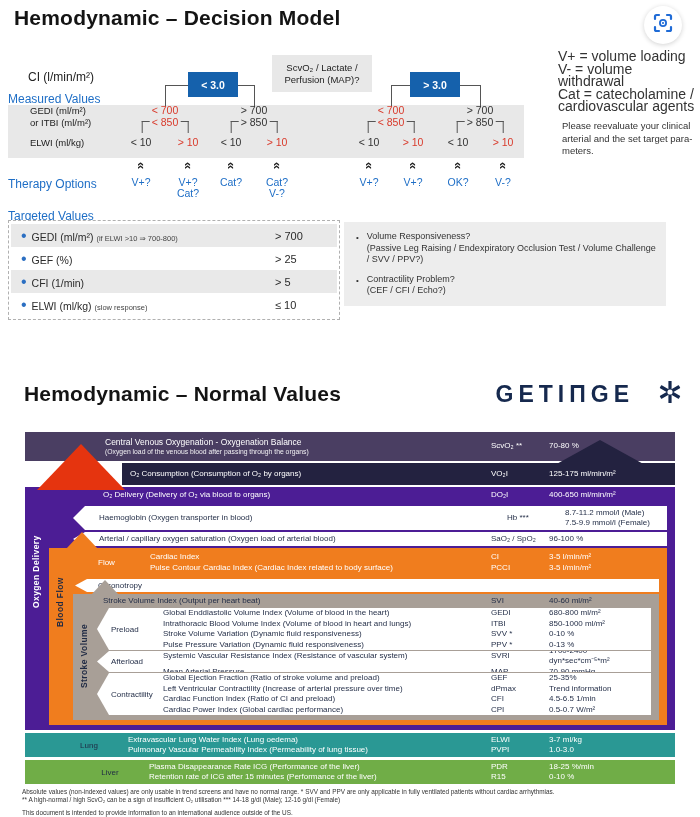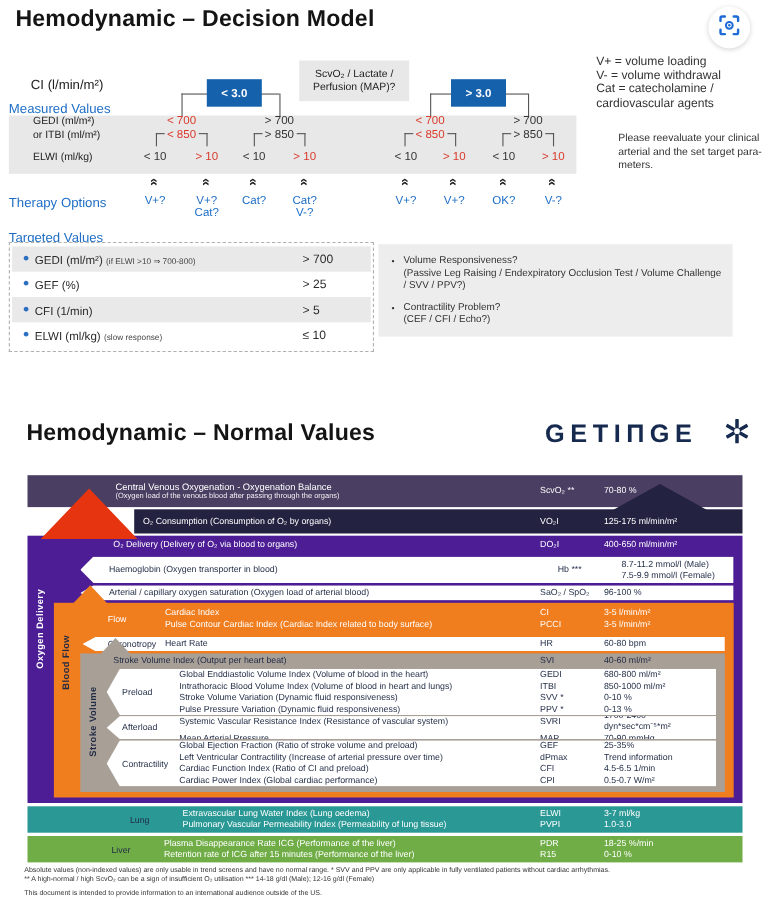--- a/index.html
+++ b/index.html
@@ -21,21 +21,21 @@
   #mv-band{left:8px;top:105px;width:516px;height:53px;background:#e8e8e8;}
   .mval{position:absolute;transform:translateX(-50%);font-size:10.5px;color:#333;white-space:nowrap;}
   .mval.alert{color:#d93a2b;}
   .itbi-wrap{position:absolute;transform:translateX(-50%);display:flex;align-items:flex-start;}
   .corner{width:7px;height:11px;margin-top:5px;border-top:1.2px solid #555;}
   .corner.l{border-left:1.2px solid #555;margin-right:2px;}
   .corner.r{border-right:1.2px solid #555;margin-left:2px;}
   .chev{position:absolute;transform:translateX(-50%) rotate(90deg);font-size:13px;font-weight:700;color:#222;}
   .ther{position:absolute;transform:translateX(-50%);font-size:10.5px;color:#1e6ec6;text-align:center;
     white-space:pre-line;line-height:11px;}
-  #legend{left:542px;top:50px;width:138px;font-size:11px;color:#333;line-height:12.5px;}
+  #legend{left:558px;top:50px;width:138px;font-size:14px;color:#333;line-height:12.5px;}
   #reeval-note{left:562px;top:120px;width:136px;font-size:9.5px;color:#333;line-height:12.5px;}
   #targeted-box{left:8px;top:220px;width:326px;border:1.5px dashed #b0b0b0;padding:3px 2px;background:#fff;}
   .t-row{height:23px;display:grid;grid-template-columns:1fr 62px;align-items:center;padding-left:10px;}
   .t-row.alt{background:#e9e9e9;}
   .t-bullet{color:#2b6fc2;margin-right:5px;}
   .t-param{font-size:10.5px;color:#2b2b2b;}
   .t-qual{font-size:7.5px;color:#444;margin-left:3px;}
   .t-val{font-size:11px;color:#2b2b2b;}
   #questions-box{left:344px;top:222px;width:302px;background:#ededed;padding:9px 10px 9px 10px;}
   .q-item{display:flex;margin-bottom:8px;}
@@ -295,27 +295,20 @@
               </div>
               <div class="eline">
                 <div class="desc wtx">Pulse Contour Cardiac Index (Cardiac Index related to body surface)</div>
                 <div class="abbr wtx">PCCI</div>
                 <div class="val wtx">3-5 l/min/m²</div>
               </div>
             </div>
           </div>
           <div class="nrow whiterow" style="height: 13px; margin-bottom: 2px; margin-left: 4px; padding-left: 23px; padding-right: 10px;">
             <div class="cat dtx" style="width: 52px;">Chronotropy</div>
-            <div class="egrid">
-              <div class="eline">
-                <div class="desc dtx">Heart Rate</div>
-                <div class="abbr dtx">HR</div>
-                <div class="val dtx">60-80 bpm</div>
-              </div>
-            </div>
           </div>
           <div class="graybg" style="margin-left: 2px; padding: 0px 8px 5px 22px;">
             <div class="nrow" style="height: 14px; padding-left: 8px; padding-right: 2px; background: transparent;">
               <div class="egrid">
                 <div class="eline">
                   <div class="desc dtx">Stroke Volume Index (Output per heart beat)</div>
                   <div class="abbr dtx">SVI</div>
                   <div class="val dtx">40-60 ml/m²</div>
                 </div>
               </div>
@@ -385,21 +378,21 @@
                     <div class="desc dtx">Cardiac Power Index (Global cardiac performance)</div>
                     <div class="abbr dtx">CPI</div>
                     <div class="val dtx">0.5-0.7 W/m²</div>
                   </div>
                 </div>
               </div>
             </div>
           </div>
         </div>
       </div>
-      <div class="nrow" style="height: 24px; padding-left: 63px; padding-right: 26px; background: rgb(42, 152, 148); margin-top: 3px;">
+      <div class="nrow" style="height: 24px; padding-left: 25px; padding-right: 26px; background: rgb(42, 152, 148); margin-top: 3px;">
         <div class="cat dtx" style="width: 78px; text-align: center;">Lung</div>
         <div class="egrid">
           <div class="eline">
             <div class="desc wtx">Extravascular Lung Water Index (Lung oedema)</div>
             <div class="abbr wtx">ELWI</div>
             <div class="val wtx">3-7 ml/kg</div>
           </div>
           <div class="eline">
             <div class="desc wtx">Pulmonary Vascular Permeability Index (Permeability of lung tissue)</div>
             <div class="abbr wtx">PVPI</div>

